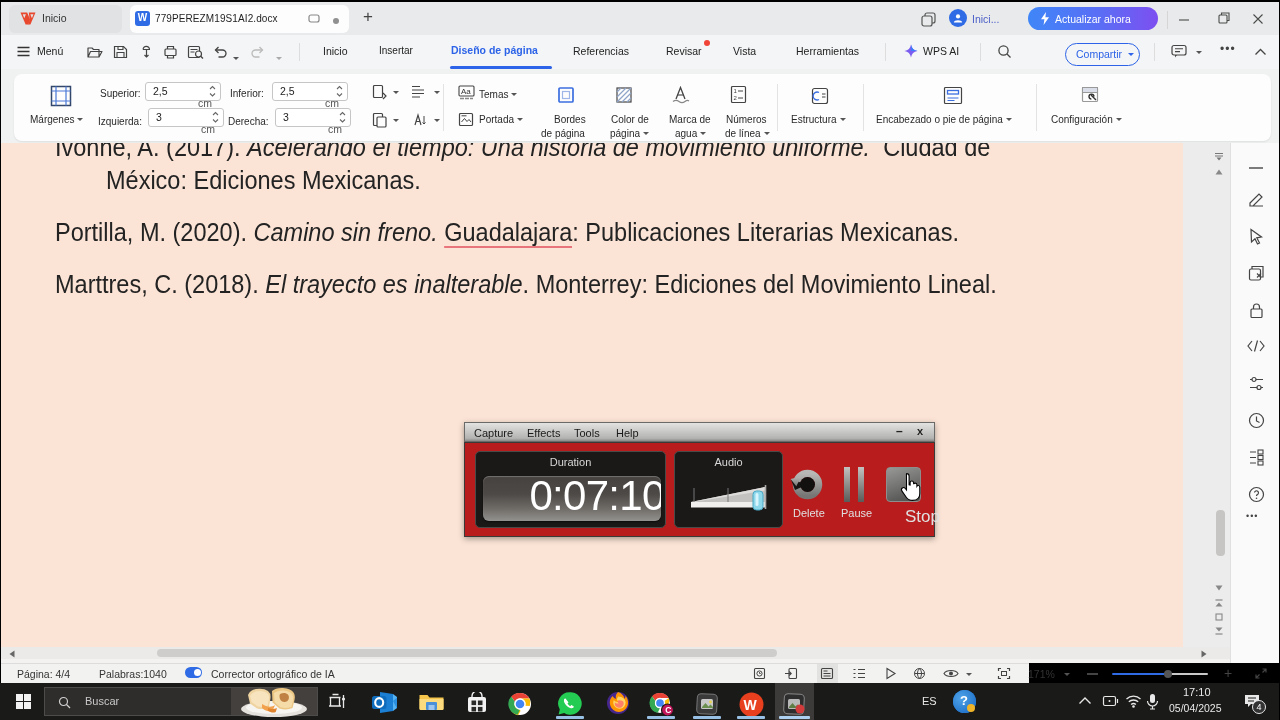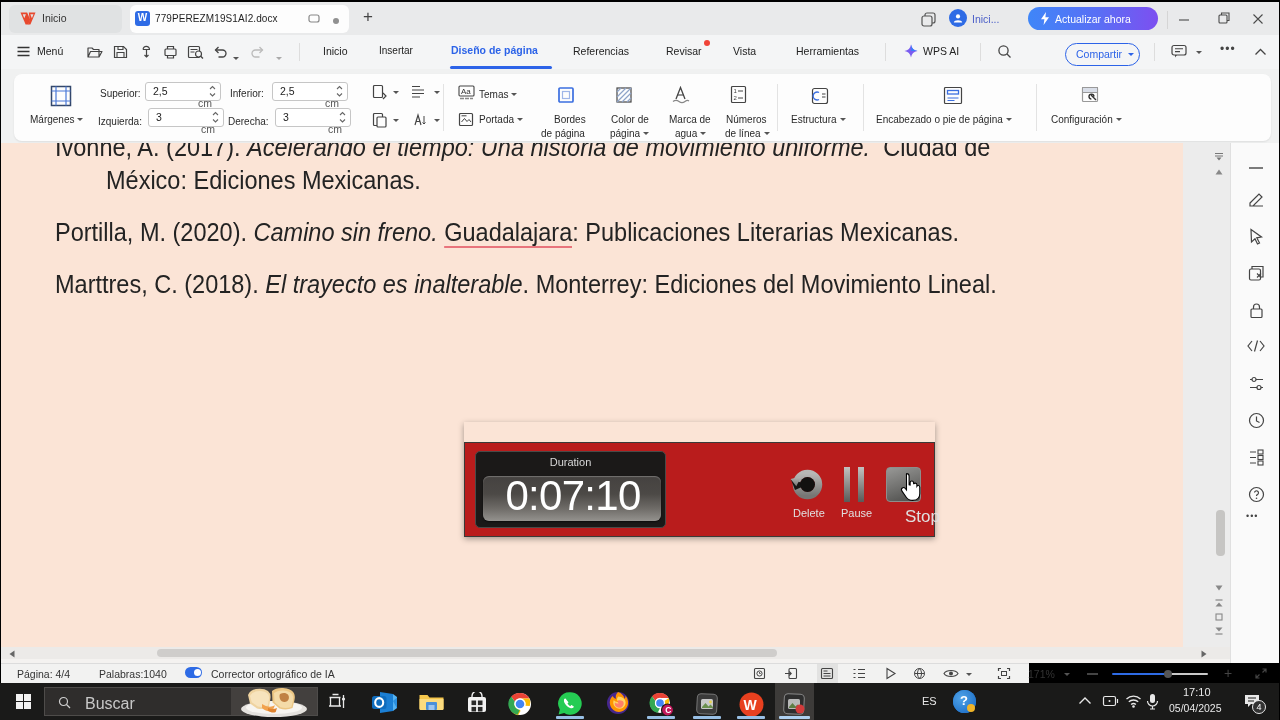--- a/index.html
+++ b/index.html
@@ -467,21 +467,21 @@
         <rect x="0" y="0" width="7" height="7" fill="#f2f2f2"></rect>
         <rect x="8" y="0" width="7" height="7" fill="#f2f2f2"></rect>
         <rect x="0" y="8" width="7" height="7" fill="#f2f2f2"></rect>
         <rect x="8" y="8" width="7" height="7" fill="#f2f2f2"></rect>
       </svg>
     <div class="abs" style="left:44px;top:4px;width:274px;height:29px;background:#2f2d2c;border:1px solid #4e4c4a;box-sizing:border-box;">
       <svg class="abs" style="left:13px;top:8px" width="13" height="13" viewBox="0 0 13 13">
           <circle cx="5.5" cy="5.5" r="4" fill="none" stroke="#cfcfcf" stroke-width="1.2"></circle>
           <path d="M8.5 8.5 L12 12" stroke="#cfcfcf" stroke-width="1.2"></path>
         </svg>
-      <div class="abs" style="left:40px;top:7px;font-size:16px;color:#c8c8c8;">Buscar</div>
+      <div class="abs" style="left:40px;top:7px;font-size:11px;color:#c8c8c8;">Buscar</div>
       <div class="abs" style="left:186px;top:0px;width:86px;height:27px;background:#43403e;"></div>
       <svg class="abs" style="left:193px;top:-1px" width="72" height="31" viewBox="0 0 72 31">
         <ellipse cx="36" cy="22" rx="33" ry="8" fill="#e4e1dd"></ellipse>
         <ellipse cx="36" cy="20.5" rx="28" ry="6.5" fill="#f7f5f1"></ellipse>
         <path d="M10 8 q2 -5 8 -6 q8 -1 12 2 q3 2.5 2.5 7 l-1.5 9 q-5 3 -12 1.5 l-7 -5 Z" fill="#efd3a0"></path>
         <path d="M12 9 q2 -4 7 -4.7 q6.5 -0.8 10 1.7 q2.5 2 2 5.5 l-1.2 7 q-4.5 2.2 -10 1 l-6 -4.2 Z" fill="#f7e3bd"></path>
         <path d="M34 4 q4 -3.5 11 -3 q8 0.7 10.5 4.5 q2 3 1 7.5 l-2 8 q-6 2.5 -13 0.5 l-7 -6 Z" fill="#ecc683"></path>
         <path d="M36 6 q3.5 -3 9.5 -2.5 q6.5 0.6 8.7 3.7 q1.6 2.5 0.8 6.3 l-1.6 6.4 q-5 2 -11 0.4 l-5.8 -5 Z" fill="#f4dba8"></path>
         <path d="M42 7 c5 -2.5 10 0 8.7 5 c-1.2 4 -7.5 3.7 -8.7 0 c-0.8 -2.5 -0.5 -4 0 -5Z" fill="#c08144"></path>
         <path d="M24 17 c4 2.7 9 3.7 13 1.3 l-2.5 5.5 c-4 1.3 -8 0 -10.5 -2.7 Z" fill="#f2a24e"></path>
@@ -593,29 +593,49 @@
     <svg class="abs" style="left:1243px;top:10px" width="18" height="16" viewBox="0 0 18 16">
         <path d="M2 2 h14 v9 h-8 l-3 3 v-3 h-3 Z" fill="#e8e8e8"></path>
         <path d="M5 5 h8 M5 8 h6" stroke="#1a1a19" stroke-width="1.2"></path>
       </svg>
     <div class="abs" style="left:1252px;top:17px;width:14px;height:14px;border-radius:7px;background:#333;border:1px solid #e8e8e8;box-sizing:border-box;">
       <div class="abs" style="left:3.5px;top:1px;font-size:9px;color:#fff;">4</div>
     </div>
   </div>
 
   <div class="abs" id="recorder" style="left:464px;top:422px;width:471px;height:115px;box-shadow:0 2px 6px rgba(0,0,0,0.35);">
+    <div class="abs" style="left:0;top:0;width:471px;height:20px;background:linear-gradient(180deg,#e3e3e1,#b3b3b1 85%,#8a8a88);border:1px solid #6a6a68;box-sizing:border-box;">
+      <div class="abs" style="left:9px;top:4px;font-size:11px;color:#1a1a1a;">Capture</div>
+      <div class="abs" style="left:62px;top:4px;font-size:11px;color:#1a1a1a;">Effects</div>
+      <div class="abs" style="left:109px;top:4px;font-size:11px;color:#1a1a1a;">Tools</div>
+      <div class="abs" style="left:151px;top:4px;font-size:11px;color:#1a1a1a;">Help</div>
+      <div class="abs" style="left:431px;top:1px;font-size:12px;color:#222;font-weight:bold;">–</div>
+      <div class="abs" style="left:452px;top:2px;font-size:11px;color:#222;font-weight:bold;">x</div>
+    </div>
     <div class="abs" style="left:0;top:20px;width:471px;height:95px;background:#b91c1c;border:1px solid #3a3a38;box-sizing:border-box;">
 
       <div class="abs" style="left:10px;top:8px;width:189px;height:75px;border:1px solid #4a4a48;border-radius:5px;background:#1b1918;">
         <div class="abs" style="left:0;top:4px;width:189px;text-align:center;font-size:11px;color:#d8d8d8;">Duration</div>
         <div class="abs" style="left:7px;top:24px;width:178px;height:45px;border-radius:6px;background:linear-gradient(180deg,#454240 0%,#4c4946 40%,#6e6b67 72%,#94928e 100%);box-shadow:inset 0 1px 1px rgba(255,255,255,0.25), 0 1px 2px rgba(0,0,0,0.6);overflow:hidden;">
-          <div class="abs" style="left:1px;top:-4px;width:178px;text-align:center;font-size:42px;color:#fff;letter-spacing:-0.7px;">0:07:10</div>
+          <div class="abs" style="left:1px;top:-4px;width:178px;text-align:center;font-size:42px;color:#fff;letter-spacing:-0.7px;padding-left:24px;">0:07:10</div>
         </div>
       </div>
 
+      <div class="abs" style="left:209px;top:8px;width:107px;height:75px;border:1px solid #4a4a48;border-radius:5px;background:#1b1918;">
+        <div class="abs" style="left:0;top:4px;width:107px;text-align:center;font-size:11px;color:#d8d8d8;">Audio</div>
+        <svg class="abs" style="left:14px;top:25px" width="80" height="34" viewBox="0 0 80 34">
+          <path d="M2 25 L76 10 L76 25 Z" fill="#c3c2c0"></path>
+          <path d="M2 25 L76 10 L76 13.5 L4 25 Z" fill="#dddcda"></path>
+          <rect x="2" y="25" width="75" height="5.5" fill="#f0efed"></rect>
+          <path d="M5 11 V25 M39 11 V25" stroke="#777" stroke-width="1"></path>
+          <path d="M76.5 8 V32" stroke="#aaa" stroke-width="1.6"></path>
+          <rect x="64" y="14" width="10" height="19" rx="3.5" fill="#8ed8ec" stroke="#49a8c4" stroke-width="1"></rect>
+          <rect x="66.5" y="16" width="3" height="13" rx="1.5" fill="#d8f4fc"></rect>
+        </svg>
+      </div>
 
       <svg class="abs" style="left:324px;top:23px" width="37" height="37" viewBox="0 0 37 37">
         <defs>
             <linearGradient id="delg" x1="0" y1="0" x2="0" y2="1">
           <stop offset="0" stop-color="#b8b8b6"></stop>
               <stop offset="1" stop-color="#767674"></stop>
         </linearGradient>
           </defs>
         <circle cx="18.5" cy="18.5" r="11" fill="none" stroke="url(#delg)" stroke-width="7.5"></circle>
         <path d="M18.5 18.5 L2 13.5 L6 24 Z" fill="#161514"></path>

